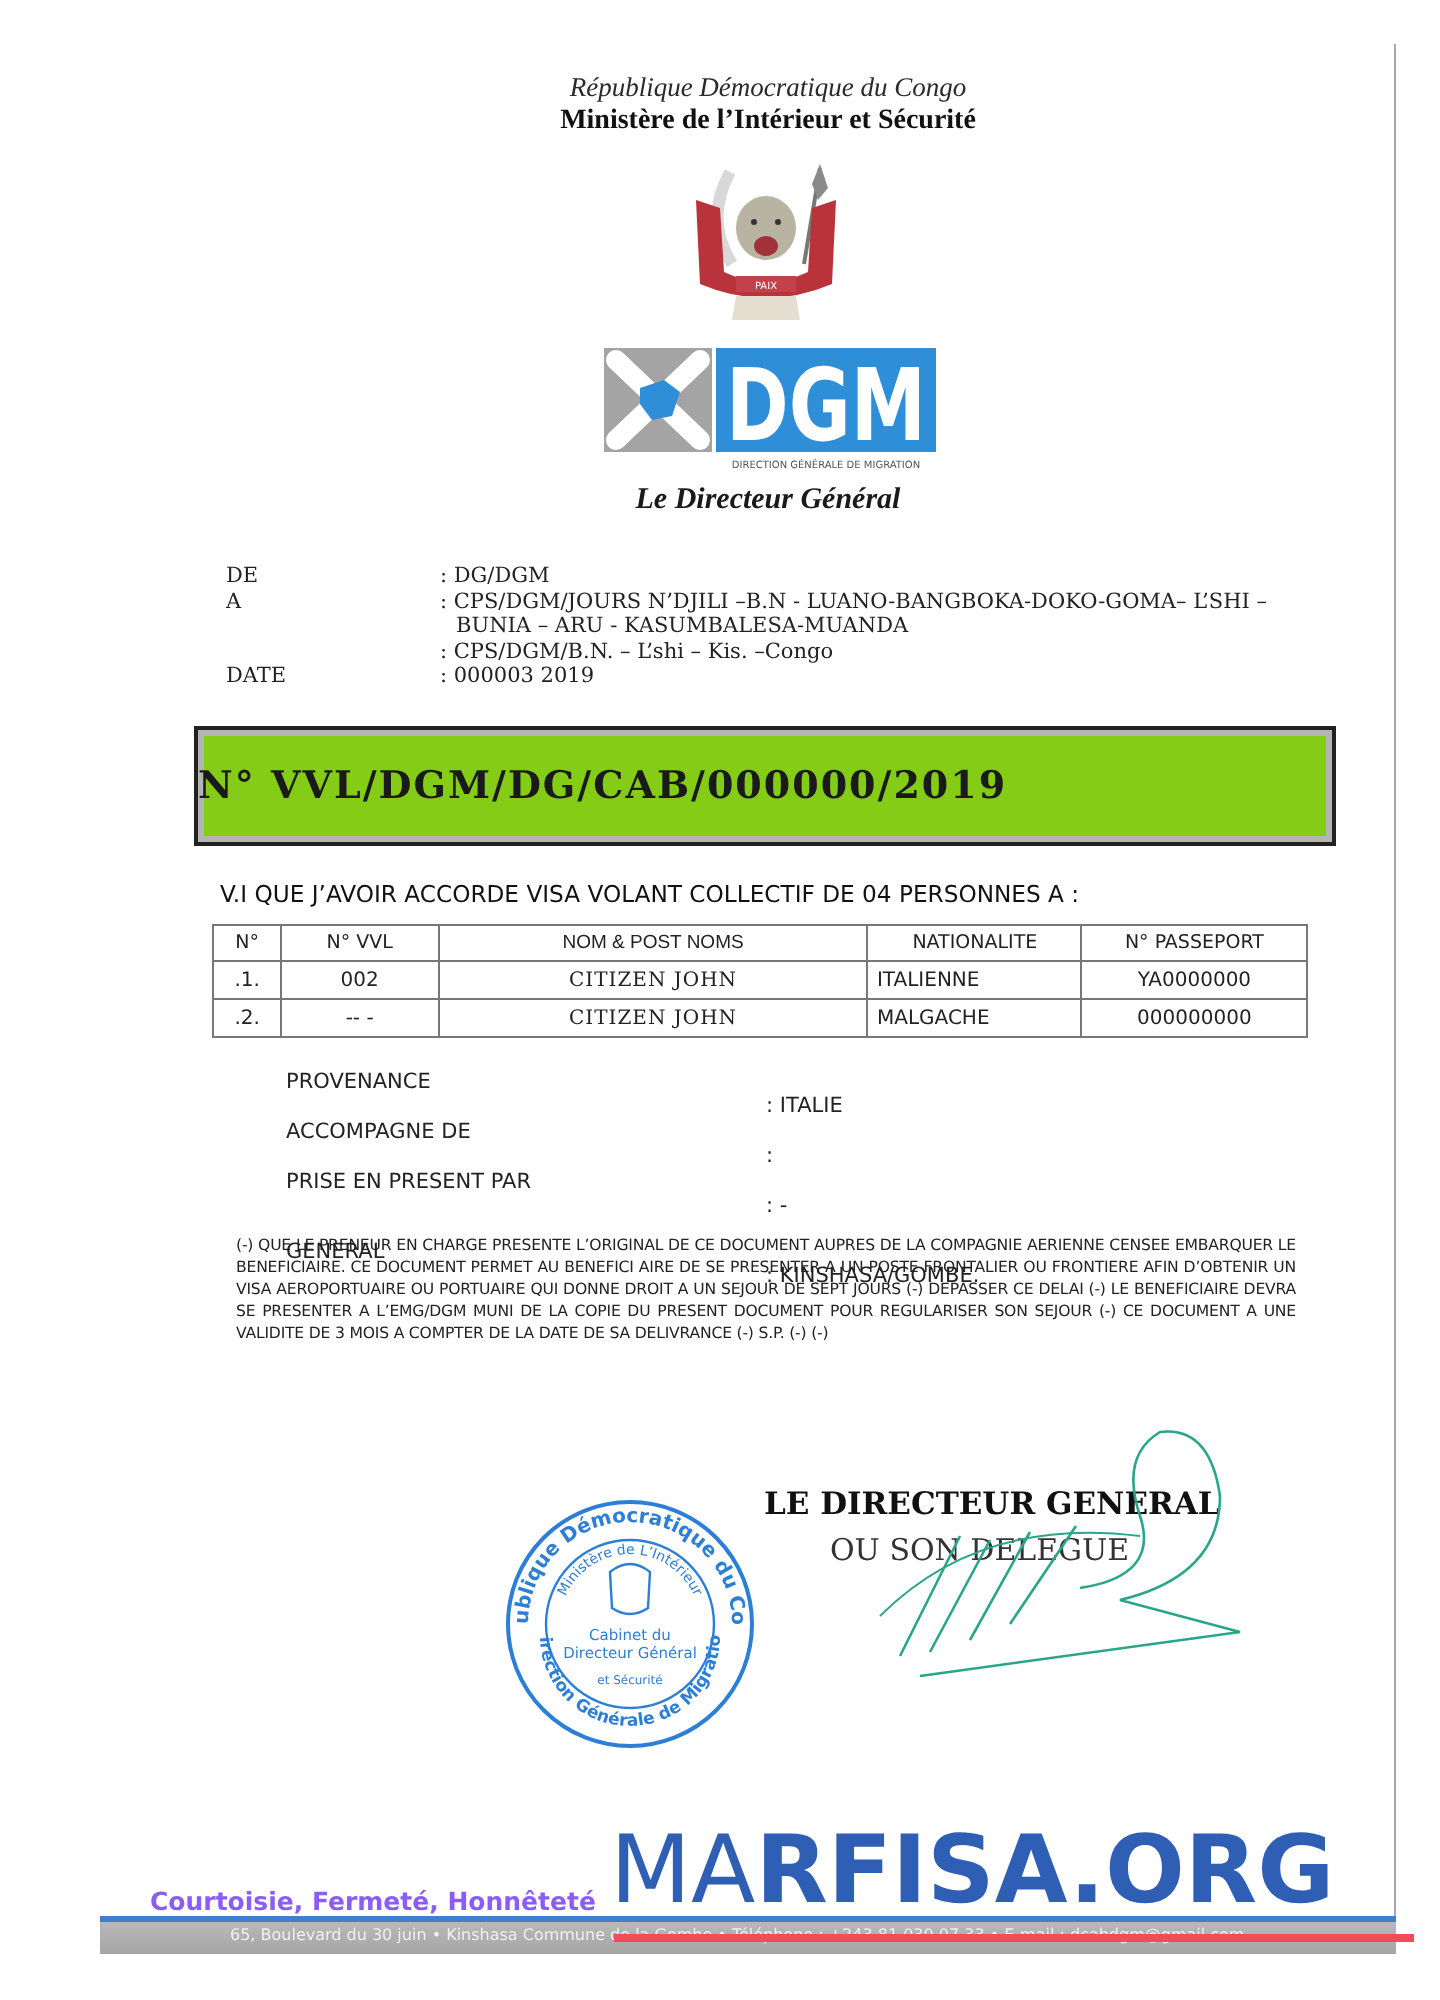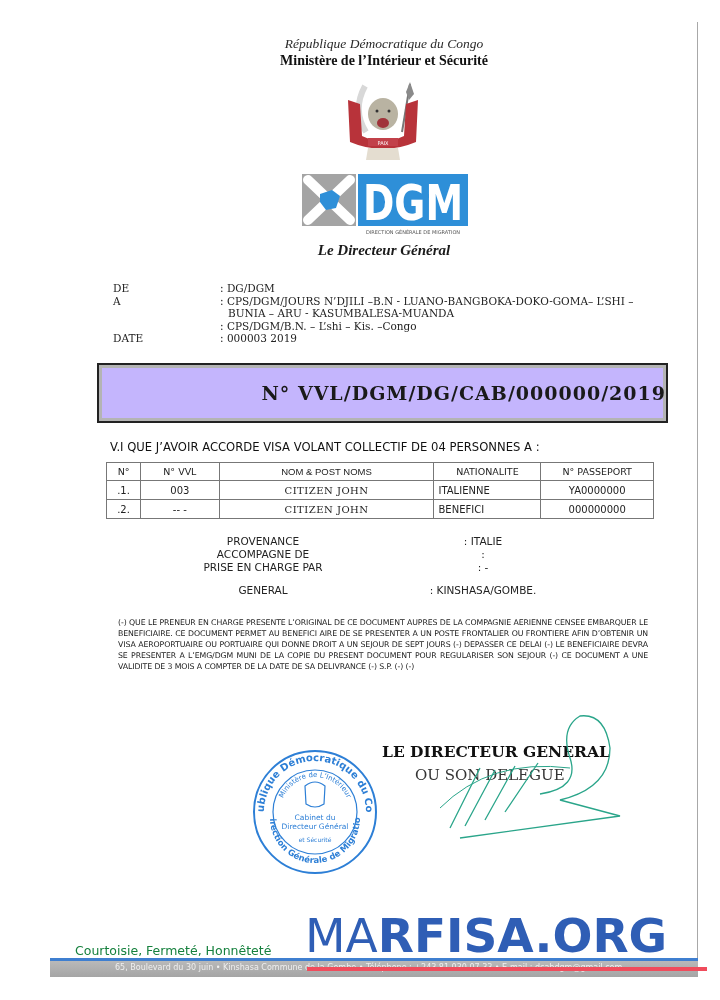--- a/index.html
+++ b/index.html
@@ -8,42 +8,42 @@
   .abs { position:absolute; }
   .hdr1 { left:0; width:768px; top:36px; text-align:center; font-style:italic; font-size:13.5px; color:#2a2a2a; }
   .hdr2 { left:0; width:768px; top:53px; text-align:center; font-weight:bold; font-size:14px; color:#111; }
   .coat { left:338px; top:80px; width:90px; height:82px; }
   .dgm { left:302px; top:172px; width:168px; height:64px; }
   .dg-title { left:0; width:768px; top:242px; text-align:center; font-style:italic; font-weight:bold; font-size:15px; font-family:"Liberation Serif", serif; }
   .meta { left:113px; top:282px; font-family:"DejaVu Serif", serif; font-size:10.5px; line-height:12.6px; color:#222; }
   .meta .row { display:flex; }
   .meta .k { width:79px; }
   .meta .v { width:440px;margin-left:28px; }
-  .refbox { left:97px; top:363px; width:567px; height:56px; border:2px solid #222; background:#c4b5fd; box-shadow: inset 0 0 0 3px #b4b4b4; display:flex; align-items:center; justify-content:flex-end; }
+  .refbox { left:97px; top:363px; width:567px; height:56px; border:2px solid #222; background:#84cc16; box-shadow: inset 0 0 0 3px #b4b4b4; display:flex; align-items:center; justify-content:flex-start; }
   .refbox span { font-family:"DejaVu Serif", serif; font-weight:bold; font-size:19px; letter-spacing:1px; color:#1a1a1a; }
   .sans { font-family:"DejaVu Sans", sans-serif; }
   .vi { left:110px; top:440px; font-size:11.6px; color:#111; }
   table.persons { position:absolute; left:106px; top:462px; width:548px; border-collapse:collapse; font-family:"DejaVu Sans", sans-serif; font-size:10px; color:#222; }
   table.persons td, table.persons th { border:1px solid #777; padding:0 4px; height:18px; font-weight:normal; }
   table.persons th { height:17px; font-size:9.5px; }
   .c1 { width:21px; text-align:center; }
   .c2 { width:60px; text-align:center; }
   .c3 { width:180px; text-align:center; font-family:"DejaVu Serif", serif; letter-spacing:0.5px; }
   .c4 { width:85px; text-align:left; }
   .c5 { width:90px; text-align:center; }
-  .info { left:143px; top:535px; font-size:10.5px; line-height:13px; color:#222;text-align:center; }
+  .info { left:143px; top:535px; font-size:10.5px; line-height:13px; color:#222; }
   .info .row { display:flex; }
   .info .k { width:240px; }
-  .info .v { width:200px; }
+  .info .v { width:200px;margin-top:12px; }
   .notice { left:118px; top:617px; width:530px; font-size:7.8px; line-height:11px; text-align:justify; color:#222; letter-spacing:-0.1px; }
   .dir1 { left:382px; top:742px; font-family:"DejaVu Serif", serif; font-weight:bold; font-size:15.5px; color:#111; }
   .dir2 { left:415px; top:766px; font-family:"DejaVu Serif", serif; font-size:15px; color:#333; }
   .stamp { left:250px; top:748px; width:130px; height:128px; }
   .signature { left:420px; top:708px; width:205px; height:140px; }
-  .motto { left:75px; top:943px; font-family:"DejaVu Sans", sans-serif; font-weight:normal; font-size:12.5px; color:#15803d; }
+  .motto { left:75px; top:943px; font-family:"DejaVu Sans", sans-serif; font-weight:bold; font-size:12.5px; color:#8b5cf6; }
   .blue-line { left:50px; top:958px; width:648px; height:3px; background:#3f7fd0; }
   .grey-band { left:50px; top:961px; width:648px; height:16px; background:linear-gradient(#b9b9b9,#a5a5a5); }
   .address { left:115px; top:963px; font-family:"DejaVu Sans", sans-serif; font-size:8px; color:#efefef; white-space:nowrap; }
   .wm { left:305px; top:908px; font-family:"DejaVu Sans", sans-serif; font-size:47px; color:#2f5eb5; letter-spacing:0px; white-space:nowrap; }
   .wm b { font-weight:bold; }
   .red-line { left:307px; top:967px; width:400px; height:4px; background:#f04c5c; }
 </style>
 </head>
 <body>
 
@@ -114,46 +114,46 @@
   <tbody>
       <tr>
     <th class="c1">N°</th>
     <th class="c2">N° VVL</th>
     <th class="c3" style="font-family:Liberation Sans, sans-serif;letter-spacing:0">NOM &amp; POST NOMS</th>
     <th class="c4" style="text-align:center">NATIONALITE</th>
     <th class="c5" style="text-align:center">N° PASSEPORT</th>
   </tr>
   <tr>
     <td class="c1">.1.</td>
-    <td class="c2">003</td>
+    <td class="c2">002</td>
     <td class="c3">CITIZEN JOHN</td>
     <td class="c4">ITALIENNE</td>
     <td class="c5">YA0000000</td>
   </tr>
   <tr>
     <td class="c1">.2.</td>
     <td class="c2">-- -</td>
     <td class="c3">CITIZEN JOHN</td>
-    <td class="c4">BENEFICI</td>
+    <td class="c4">MALGACHE</td>
     <td class="c5">000000000</td>
   </tr>
 </tbody>
   </table>
 
 <div class="abs info sans">
   <div class="row">
       <span class="k">PROVENANCE</span>
       <span class="v">:   ITALIE</span>
     </div>
   <div class="row">
       <span class="k">ACCOMPAGNE  DE</span>
       <span class="v">:</span>
     </div>
   <div class="row">
-      <span class="k">PRISE EN CHARGE PAR</span>
+      <span class="k">PRISE EN PRESENT PAR</span>
       <span class="v">:   -</span>
     </div>
   <div class="row" style="margin-top:10px">
       <span class="k">GENERAL</span>
       <span class="v">:   KINSHASA/GOMBE.</span>
     </div>
 </div>
 
 <div class="abs notice sans">(-) QUE LE PRENEUR EN CHARGE PRESENTE L’ORIGINAL DE CE DOCUMENT AUPRES DE LA COMPAGNIE AERIENNE CENSEE EMBARQUER LE BENEFICIAIRE. CE DOCUMENT PERMET AU BENEFICI AIRE DE SE PRESENTER A UN POSTE FRONTALIER OU FRONTIERE AFIN D’OBTENIR UN VISA AEROPORTUAIRE OU PORTUAIRE QUI DONNE DROIT A UN SEJOUR DE SEPT JOURS (-) DEPASSER CE DELAI (-) LE BENEFICIAIRE DEVRA SE PRESENTER A L’EMG/DGM MUNI DE LA COPIE DU PRESENT DOCUMENT POUR REGULARISER SON SEJOUR  (-) CE DOCUMENT A UNE VALIDITE DE 3 MOIS A COMPTER DE LA DATE DE SA DELIVRANCE (-) S.P. (-) (-)</div>
 

